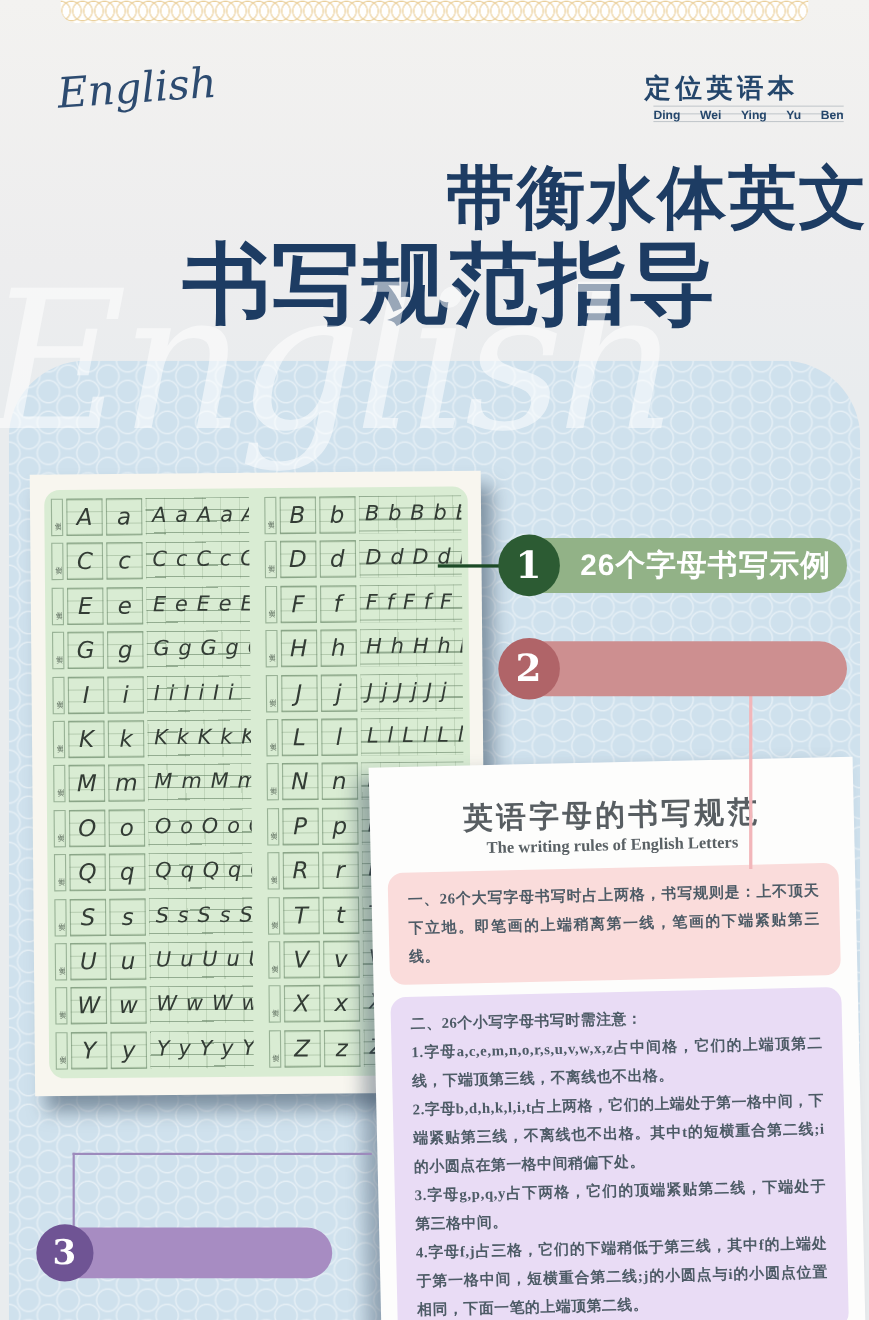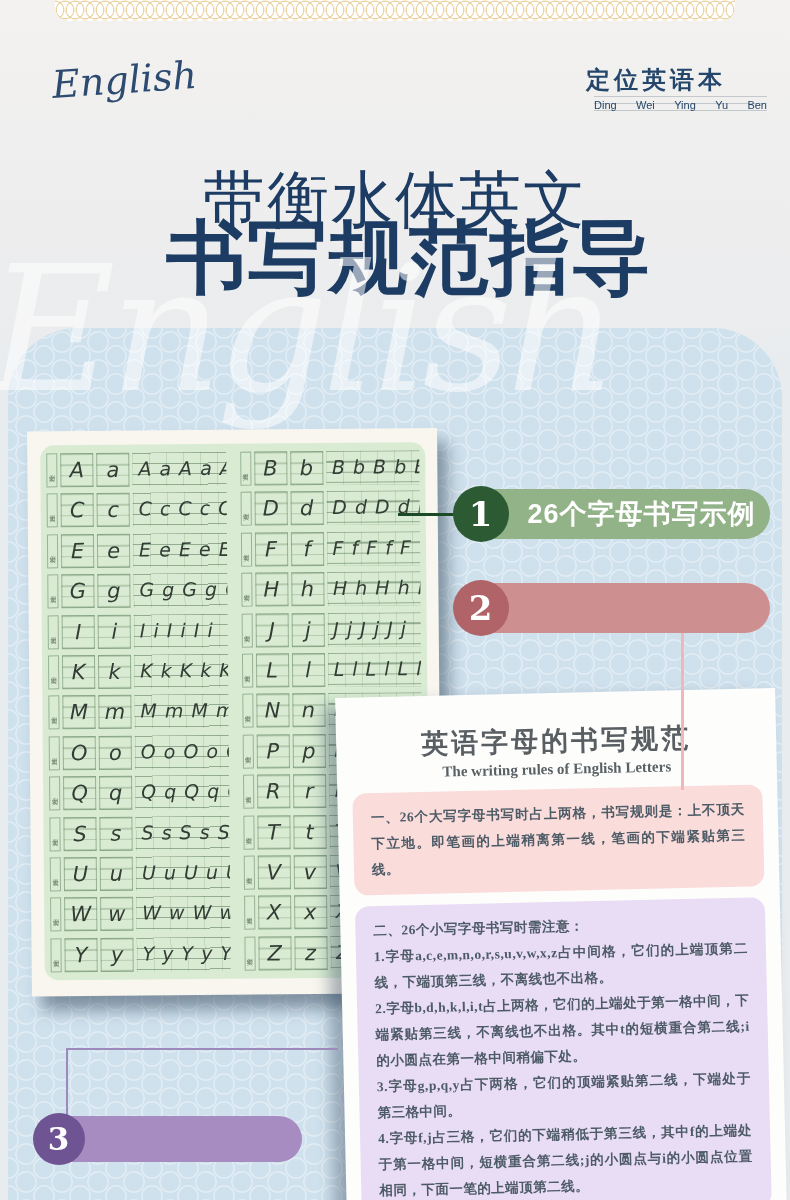--- a/index.html
+++ b/index.html
@@ -18,25 +18,25 @@
 
   
   .brand-script{position:absolute;left:52px;top:58px;font-family:"DejaVu Serif", serif;
     font-style:italic;font-size:38px;color:#2d4b70;transform:rotate(-4deg);}
   .product-name{position:absolute;right:24px;top:64px;width:180px;
     font-weight:700;font-size:24px;letter-spacing:4px;color:#24466b;}
   .pinyin-strip{position:absolute;right:23px;top:94px;width:173px;height:17px;
     display:flex;justify-content:space-between;align-items:flex-end;
     background-image:linear-gradient(#c3c8cc,#c3c8cc),linear-gradient(#c3c8cc,#c3c8cc),linear-gradient(#c3c8cc,#c3c8cc);
     background-repeat:no-repeat;background-size:100% 1px;background-position:0 2px,0 9px,0 16px;}
-  .pinyin-strip span{font-size:11px;font-weight:400;color:#24466b;line-height:1;}
-
-  
-  .title1{position:absolute;left:0;right:0;top:138px;text-align:center;
-    font-size:62px;font-weight:400;color:#1d3c63;letter-spacing:2px;margin-top:20px;}
+  .pinyin-strip span{font-size:11px;font-weight:700;color:#24466b;line-height:1;}
+
+  
+  .title1{position:absolute;left:0;right:0;top:138px;text-align:right;
+    font-size:62px;font-weight:700;color:#1d3c63;letter-spacing:2px;}
   .title2{position:absolute;left:0;right:0;top:205px;text-align:center;
     font-size:80px;font-weight:800;color:#1d3c63;letter-spacing:1px;margin-left:28px;}
 
   
   .blue-panel{position:absolute;left:8px;right:8px;top:328px;bottom:0;
     border-radius:70px 70px 0 0;background-color:#cfe1ed;
     background-image:
       radial-gradient(circle at center, rgba(255,255,255,0) 9px, rgba(255,255,255,.5) 10px, rgba(255,255,255,0) 11.5px),
       radial-gradient(circle at center, rgba(255,255,255,0) 9px, rgba(255,255,255,.5) 10px, rgba(255,255,255,0) 11.5px);
     background-size:36px 28px,36px 28px;background-position:0 0,18px 14px;}

